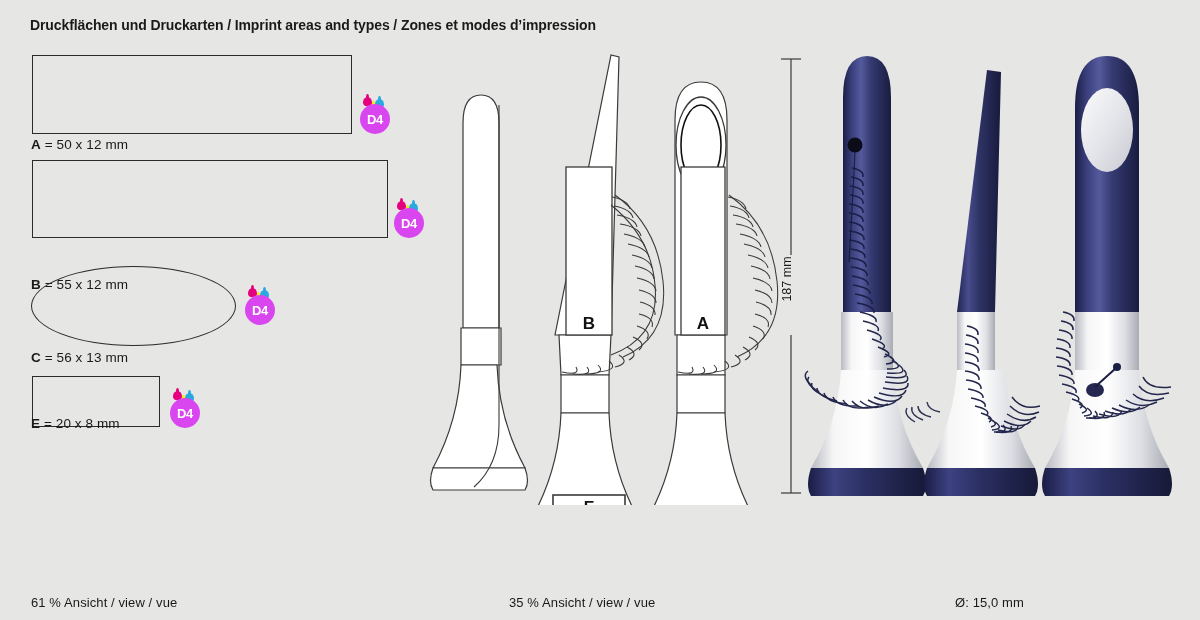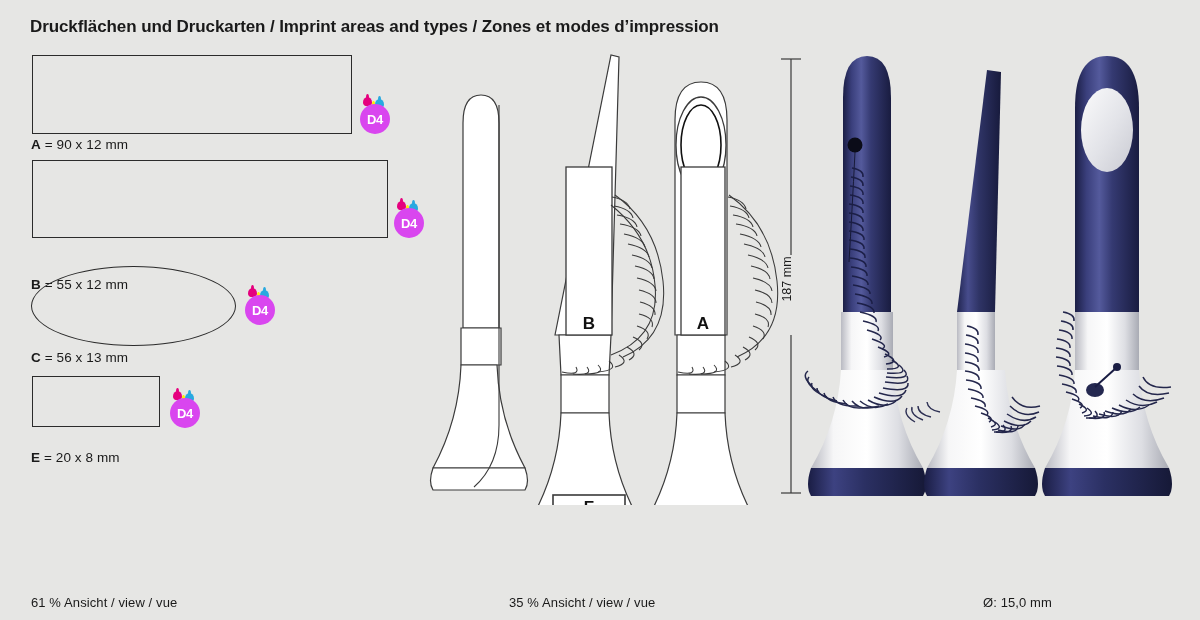--- a/index.html
+++ b/index.html
@@ -10,21 +10,21 @@
     color:#1a1a1a;
     overflow:hidden;
     position:relative;
   }
   .stage{position:absolute;inset:0;}
   .abs{position:absolute;}
 
   
   .title{
     left:30px;top:17px;
-    font-size:17px;font-weight:bold;
+    font-size:14px;font-weight:bold;
     letter-spacing:-0.1px;
     white-space:nowrap;
   }
 
   
   .area-box{
     box-sizing:border-box;
     border:1.6px solid #2b2b2b;
     background:transparent;
   }
@@ -99,21 +99,21 @@
       </div>
     <div class="drop c" style="left:15px;top:2px;">
         <i></i>
       </div>
     <div class="drop y" style="left:9px;top:7px;">
         <i></i>
       </div>
     <div class="circ">D4</div>
   </div>
   <div class="abs area-label" style="left:31px;top:137px;">
-    <b>A</b><span> = 90 x 12 mm</span>
+    <b>A</b><span> = 50 x 12 mm</span>
   </div>
 
   <div class="abs area-box" style="left:32px;top:160px;width:356px;height:78px;"></div>
   <div class="abs badge" style="left:394px;top:198px;">
     <div class="drop m" style="left:3px;top:0px;">
         <i></i>
       </div>
     <div class="drop c" style="left:15px;top:2px;">
         <i></i>
       </div>
@@ -149,21 +149,21 @@
         <i></i>
       </div>
     <div class="drop c" style="left:15px;top:2px;">
         <i></i>
       </div>
     <div class="drop y" style="left:9px;top:7px;">
         <i></i>
       </div>
     <div class="circ">D4</div>
   </div>
-  <div class="abs area-label" style="left:31px;top:450px;">
+  <div class="abs area-label" style="left:31px;top:416px;">
     <b>E</b><span> = 20 x 8 mm</span>
   </div>
 
   <div class="abs tech" style="left:425px;top:45px;width:385px;height:460px;">
     <svg width="385" height="460" viewBox="0 0 385 460">
       <defs>
 
         <g id="coil">
           <path d="M0,0 q14,-4 16,5 q2,9 -13,11" fill="none" stroke="#3a3a3a" stroke-width="1.1"></path>
         </g>
@@ -434,15 +434,15 @@
             <path d="M369,358 q-19,7 -31,-4"></path>
           <path d="M374,353 q-21,5 -30,-7"></path>
             <path d="M376,347 q-22,3 -28,-10"></path>
         </g>
       </g>
     </svg>
   </div>
 
   <div class="abs caption" style="left:31px;top:595px;">61 % Ansicht / view / vue</div>
   <div class="abs caption" style="left:509px;top:595px;text-align:center;">35 % Ansicht / view / vue</div>
-  <div class="abs caption" style="left:955px;top:595px;margin-left:28px;">Ø: 15,0 mm</div>
+  <div class="abs caption" style="left:955px;top:595px;">Ø: 15,0 mm</div>
 
 </div>
 
 </body></html>

